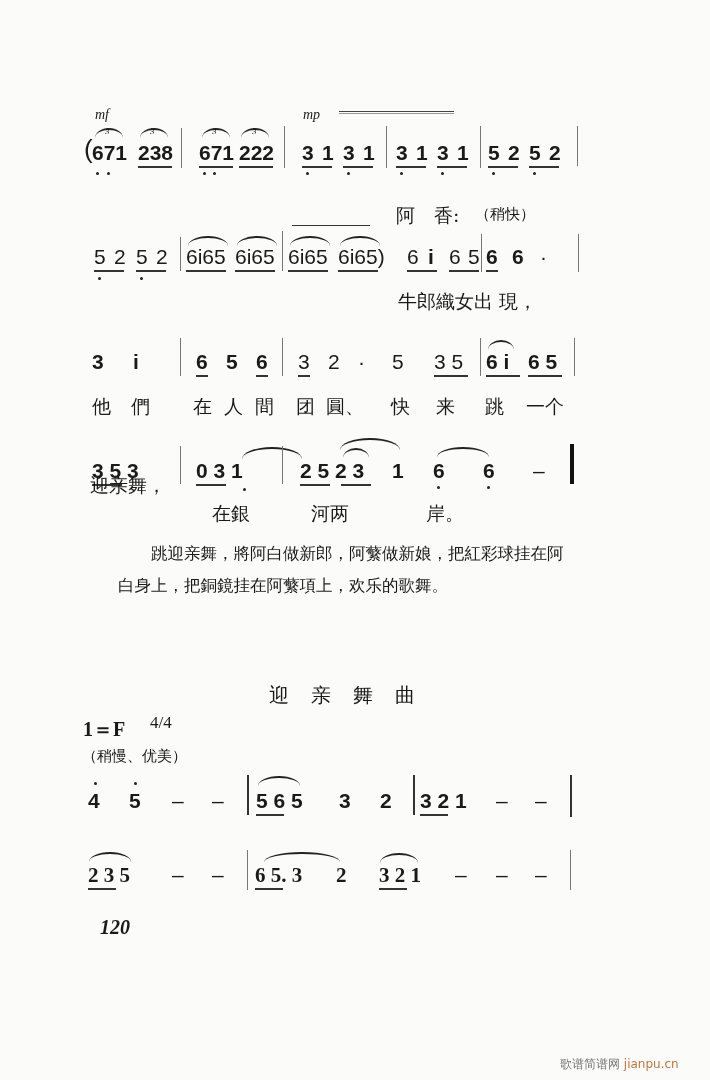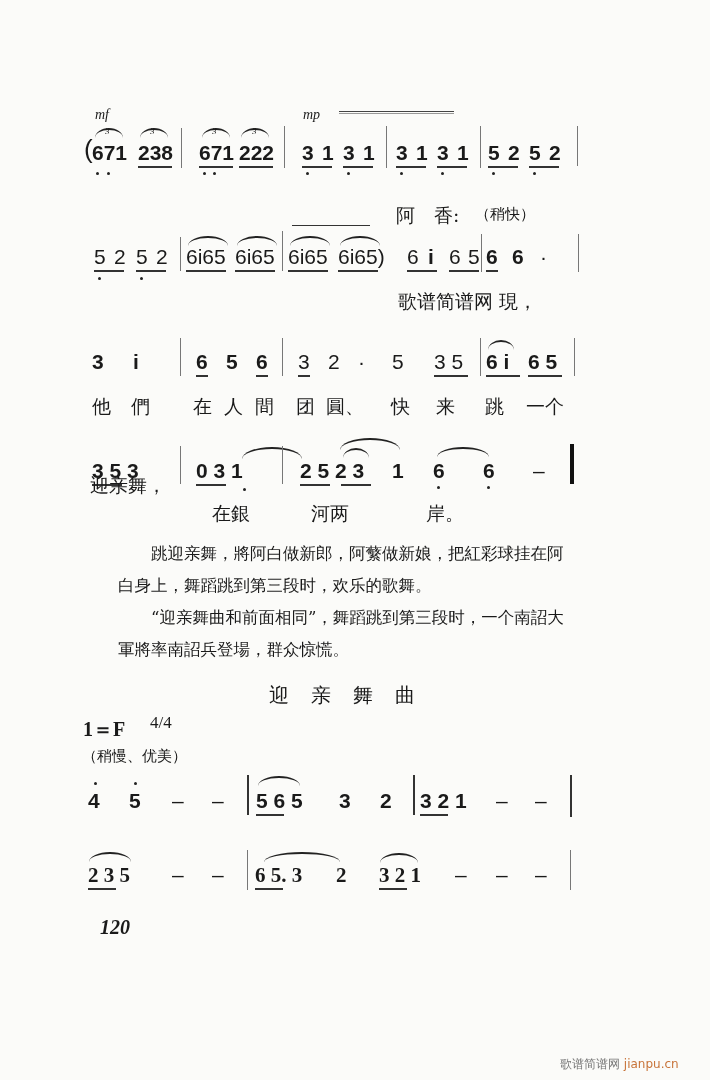--- a/index.html
+++ b/index.html
@@ -126,21 +126,21 @@
   <div class="ul" style="left:407px;top:270px;width:30px;"></div>
   <div class="ul" style="left:449px;top:270px;width:30px;"></div>
   <div class="bar thin" style="left:481px;top:234px;height:38px;"></div>
 
   <span class="abs num" style="left:486px;top:245px;">6</span>
   <div class="ul" style="left:486px;top:270px;width:12px;"></div>
   <span class="abs num" style="left:512px;top:245px;">6</span>
   <span class="abs num" style="left:540px;top:245px;font-weight:normal;">·</span>
   <div class="bar thin" style="left:578px;top:234px;height:38px;"></div>
 
-  <span class="abs lyric" style="left:398px;top:289px;">歌谱简谱网 現，</span>
+  <span class="abs lyric" style="left:398px;top:289px;">牛郎織女出 現，</span>
 </div>
 
 <div>
   <span class="abs num" style="left:92px;top:350px;">3</span>
   <span class="abs num" style="left:133px;top:350px;">i</span>
   <div class="bar thin" style="left:180px;top:338px;height:38px;"></div>
   <span class="abs num" style="left:196px;top:350px;">6</span>
   <div class="ul" style="left:196px;top:375px;width:12px;"></div>
   <span class="abs num" style="left:226px;top:350px;">5</span>
   <span class="abs num" style="left:256px;top:350px;">6</span>
@@ -197,22 +197,21 @@
   <span class="abs num" style="left:533px;top:459px;font-weight:normal;">–</span>
   <div class="bar end" style="left:570px;top:444px;height:40px;"></div>
 
   <span class="abs lyric" style="left:90px;top:473px;">迎亲舞，</span>
   <span class="abs lyric" style="left:212px;top:501px;">在銀</span>
   <span class="abs lyric" style="left:311px;top:501px;">河两</span>
   <span class="abs lyric" style="left:426px;top:501px;">岸。</span>
 </div>
 
 <div class="abs prose" style="left:118px;top:538px;">
-  <p style="margin:0;text-indent:33px;">跳迎亲舞，將阿白做新郎，阿蘩做新娘，把紅彩球挂在阿白身上，舞蹈跳到第三段时，欢乐的歌舞。</p>
-  <p style="margin:0;text-indent:33px;">“迎亲舞曲和前面相同”，舞蹈跳到第三段时，一个南詔大軍將率南詔兵登場，群众惊慌。</p>
+  <p style="margin:0;text-indent:33px;">跳迎亲舞，將阿白做新郎，阿蘩做新娘，把紅彩球挂在阿白身上，把銅鏡挂在阿蘩項上，欢乐的歌舞。</p>
 </div>
 
 <div>
   <div class="abs title" style="left:269px;top:682px;">迎亲舞曲</div>
   <span class="abs key" style="left:83px;top:716px;">1＝F</span>
   <span class="abs" style="left:150px;top:713px;font-family:'Liberation Serif',serif;font-size:17px;">4/4</span>
   <span class="abs tempo" style="left:82px;top:747px;">（稍慢、优美）</span>
 
   <div class="dot" style="left:94px;top:782px;"></div>
   <span class="abs num" style="left:88px;top:789px;">4</span>

